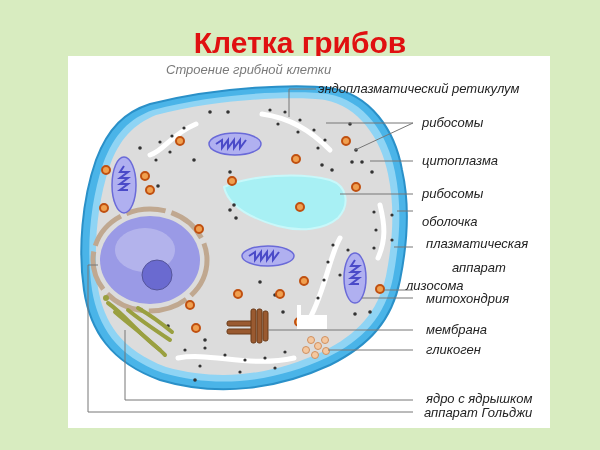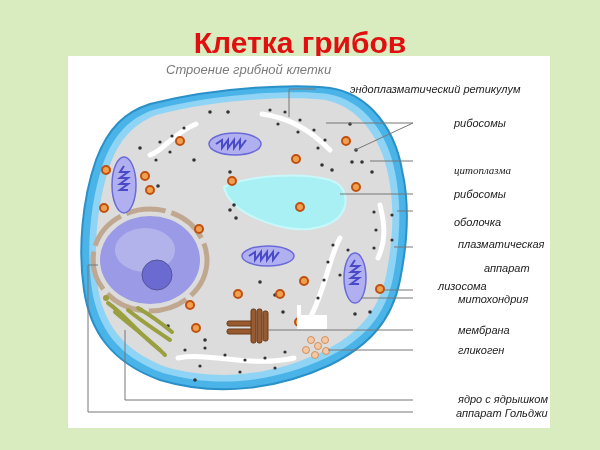--- a/index.html
+++ b/index.html
@@ -2,21 +2,21 @@
 <html><head>
 <meta charset="utf-8">
 <style>
   html, body { margin:0; padding:0; }
   body { width:600px; height:450px; background:#d8ecc0; position:relative; overflow:hidden; font-family:"Liberation Sans", sans-serif; }
   .title { position:absolute; left:0; width:600px; top:6px; text-align:center; font-size:30px; font-weight:bold; color:#e01010;margin-top:20px; }
   .title span { text-decoration:underline; text-decoration-thickness:3px; text-underline-offset:4px; }
   .panel { position:absolute; left:68px; top:56px; width:482px; height:372px; background:#ffffff; }
   .subtitle { position:absolute; left:148px; top:62px; font-size:13px; font-style:italic; color:#7a7a7a;margin-left:18px; }
   svg.diagram { position:absolute; left:0; top:0; }
-  .lbl { position:absolute; font-size:11px; font-style:italic; color:#222; white-space:nowrap; line-height:12px;margin-left:32px; }
+  .lbl { position:absolute; font-size:13px; font-style:italic; color:#222; white-space:nowrap; line-height:12px; }
 </style>
 </head>
 <body>
 
 <div class="title"><span>Клетка грибов</span></div>
 
 <div class="panel"></div>
 <div class="subtitle">Строение грибной клетки</div>
 
 <svg class="diagram" width="600" height="450">
@@ -176,21 +176,21 @@
     <line x1="362" y1="298" x2="413" y2="298"></line>
     <line x1="268" y1="330" x2="413" y2="330"></line>
     <line x1="328" y1="350" x2="413" y2="350"></line>
     <polyline points="98,265 88,265 88,412 413,412"></polyline>
     <polyline points="125,330 125,400 413,400"></polyline>
   </g>
 </svg>
 
 <div class="lbl" style="left:318px;top:83px;">эндоплазматический ретикулум</div>
 <div class="lbl" style="left:422px;top:117px;text-align:center;">рибосомы</div>
-<div class="lbl" style="left:422px;top:164px;font-family:Liberation Serif, serif;">цитоплазма</div>
+<div class="lbl" style="left:422px;top:155px;">цитоплазма</div>
 <div class="lbl" style="left:422px;top:188px;">рибосомы</div>
 <div class="lbl" style="left:422px;top:216px;">оболочка</div>
 <div class="lbl" style="left:426px;top:238px;">плазматическая</div>
 <div class="lbl" style="left:452px;top:262px;">аппарат</div>
 <div class="lbl" style="left:406px;top:280px;">лизосома</div>
 <div class="lbl" style="left:426px;top:293px;">митохондрия</div>
 <div class="lbl" style="left:426px;top:324px;">мембрана</div>
 <div class="lbl" style="left:426px;top:344px;">гликоген</div>
 <div class="lbl" style="left:426px;top:393px;">ядро с ядрышком</div>
 <div class="lbl" style="left:424px;top:407px;">аппарат Гольджи</div>

